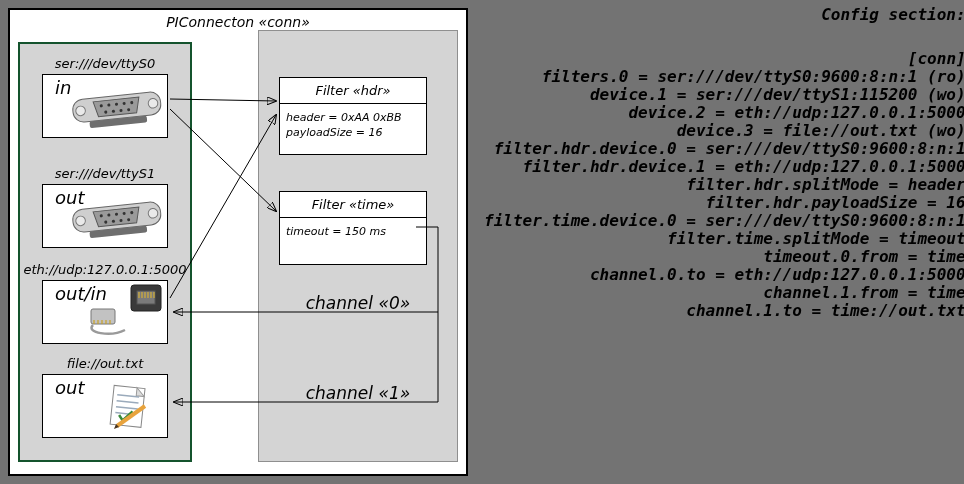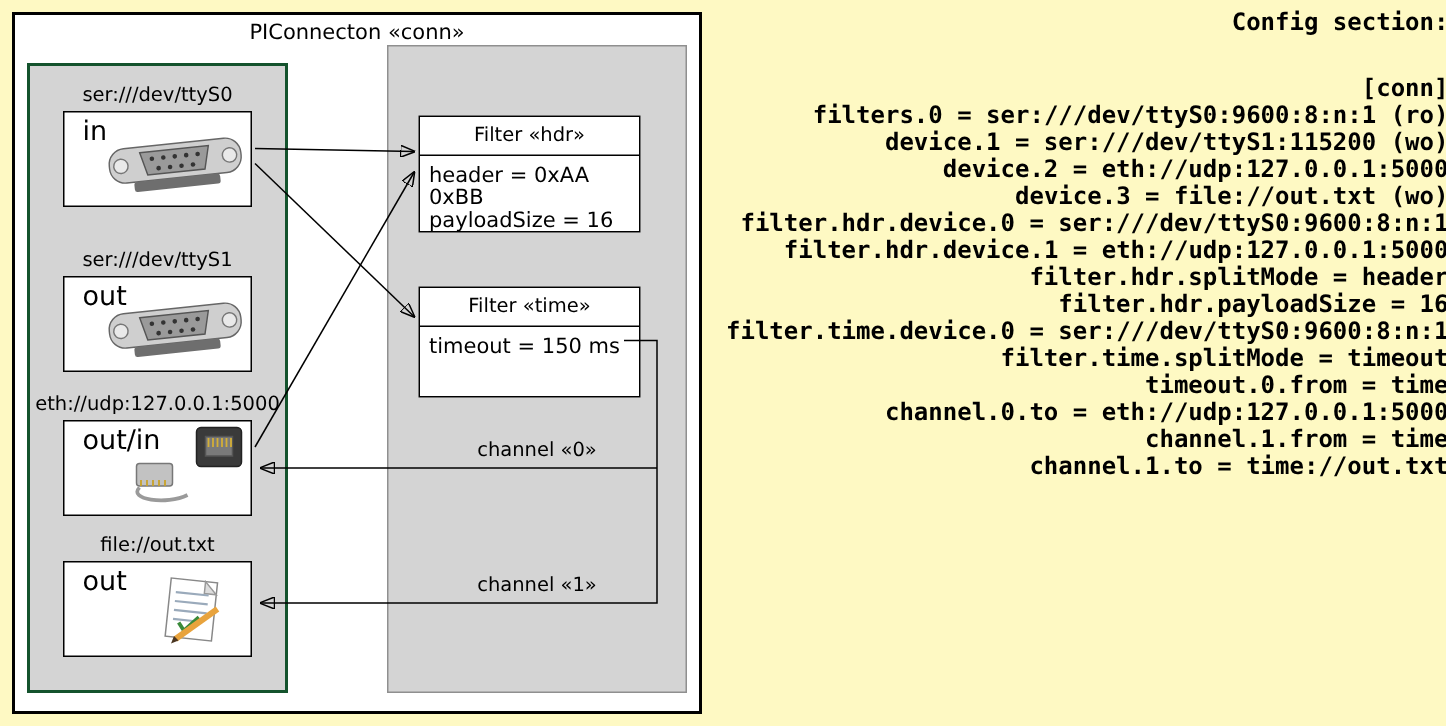--- a/index.html
+++ b/index.html
@@ -1,17 +1,17 @@
 <!DOCTYPE html>
 <html><head>
 <meta charset="utf-8">
 <style>
   html,body{margin:0;padding:0;background:#fff;}
-  .page{position:relative;width:964px;height:484px;background:#fef9c3;overflow:hidden;
-        font-family:"DejaVu Sans", sans-serif;color:#000;}
+  .page{position:relative;width:964px;height:484px;background:#737373;overflow:hidden;
+        font-family:"DejaVu Sans", sans-serif;color:#000;font-style:italic;}
 
   
   .diagram{position:absolute;left:8px;top:8px;width:456px;height:464px;
            border:2px solid #000;background:#fff;}
   .diagram-title{position:absolute;top:4px;left:0;width:100%;text-align:center;
                  font-size:14px;}
 
   
   .devices-panel{position:absolute;left:8px;top:32px;width:174px;height:420px;
                  background:#d4d4d4;border:2px solid #14532d;box-sizing:border-box;}
@@ -24,22 +24,22 @@
 
   
   .filters-panel{position:absolute;left:248px;top:20px;width:200px;height:432px;
                  background:#d4d4d4;border:1px solid #8f8f8f;box-sizing:border-box;}
   .filters-title{position:absolute;top:6px;left:0;width:100%;text-align:center;font-size:14px;}
   .filter-box{position:absolute;left:20px;width:148px;background:#fff;
               border:1px solid #000;box-sizing:border-box;}
   .filter-hdr{top:46px;height:78px;}
   .filter-time{top:160px;height:74px;}
   .filter-title{text-align:center;font-size:13px;padding:5px 0 5px;border-bottom:1px solid #000;}
-  .filter-params{padding:6px 6px;font-size:14px;line-height:15px;}
-  .channel-label{position:absolute;left:0;width:100%;text-align:center;font-size:13px;}
+  .filter-params{padding:6px 6px;font-size:11px;line-height:15px;}
+  .channel-label{position:absolute;left:0;width:100%;text-align:center;font-size:17px;}
   .ch0{top:262px}.ch1{top:352px}
 
   
   .wires{position:absolute;left:0;top:0;width:964px;height:484px;pointer-events:none;}
   .wires line,.wires path{stroke:#000;stroke-width:1;fill:none;}
 
   
   .serial-icon{position:absolute;right:4px;top:12px;width:92px;height:44px;transform:rotate(-6deg);}
   .eth-icon{position:absolute;right:2px;top:2px;width:82px;height:54px;}
   .doc-icon{position:absolute;right:14px;top:8px;width:48px;height:48px;}

